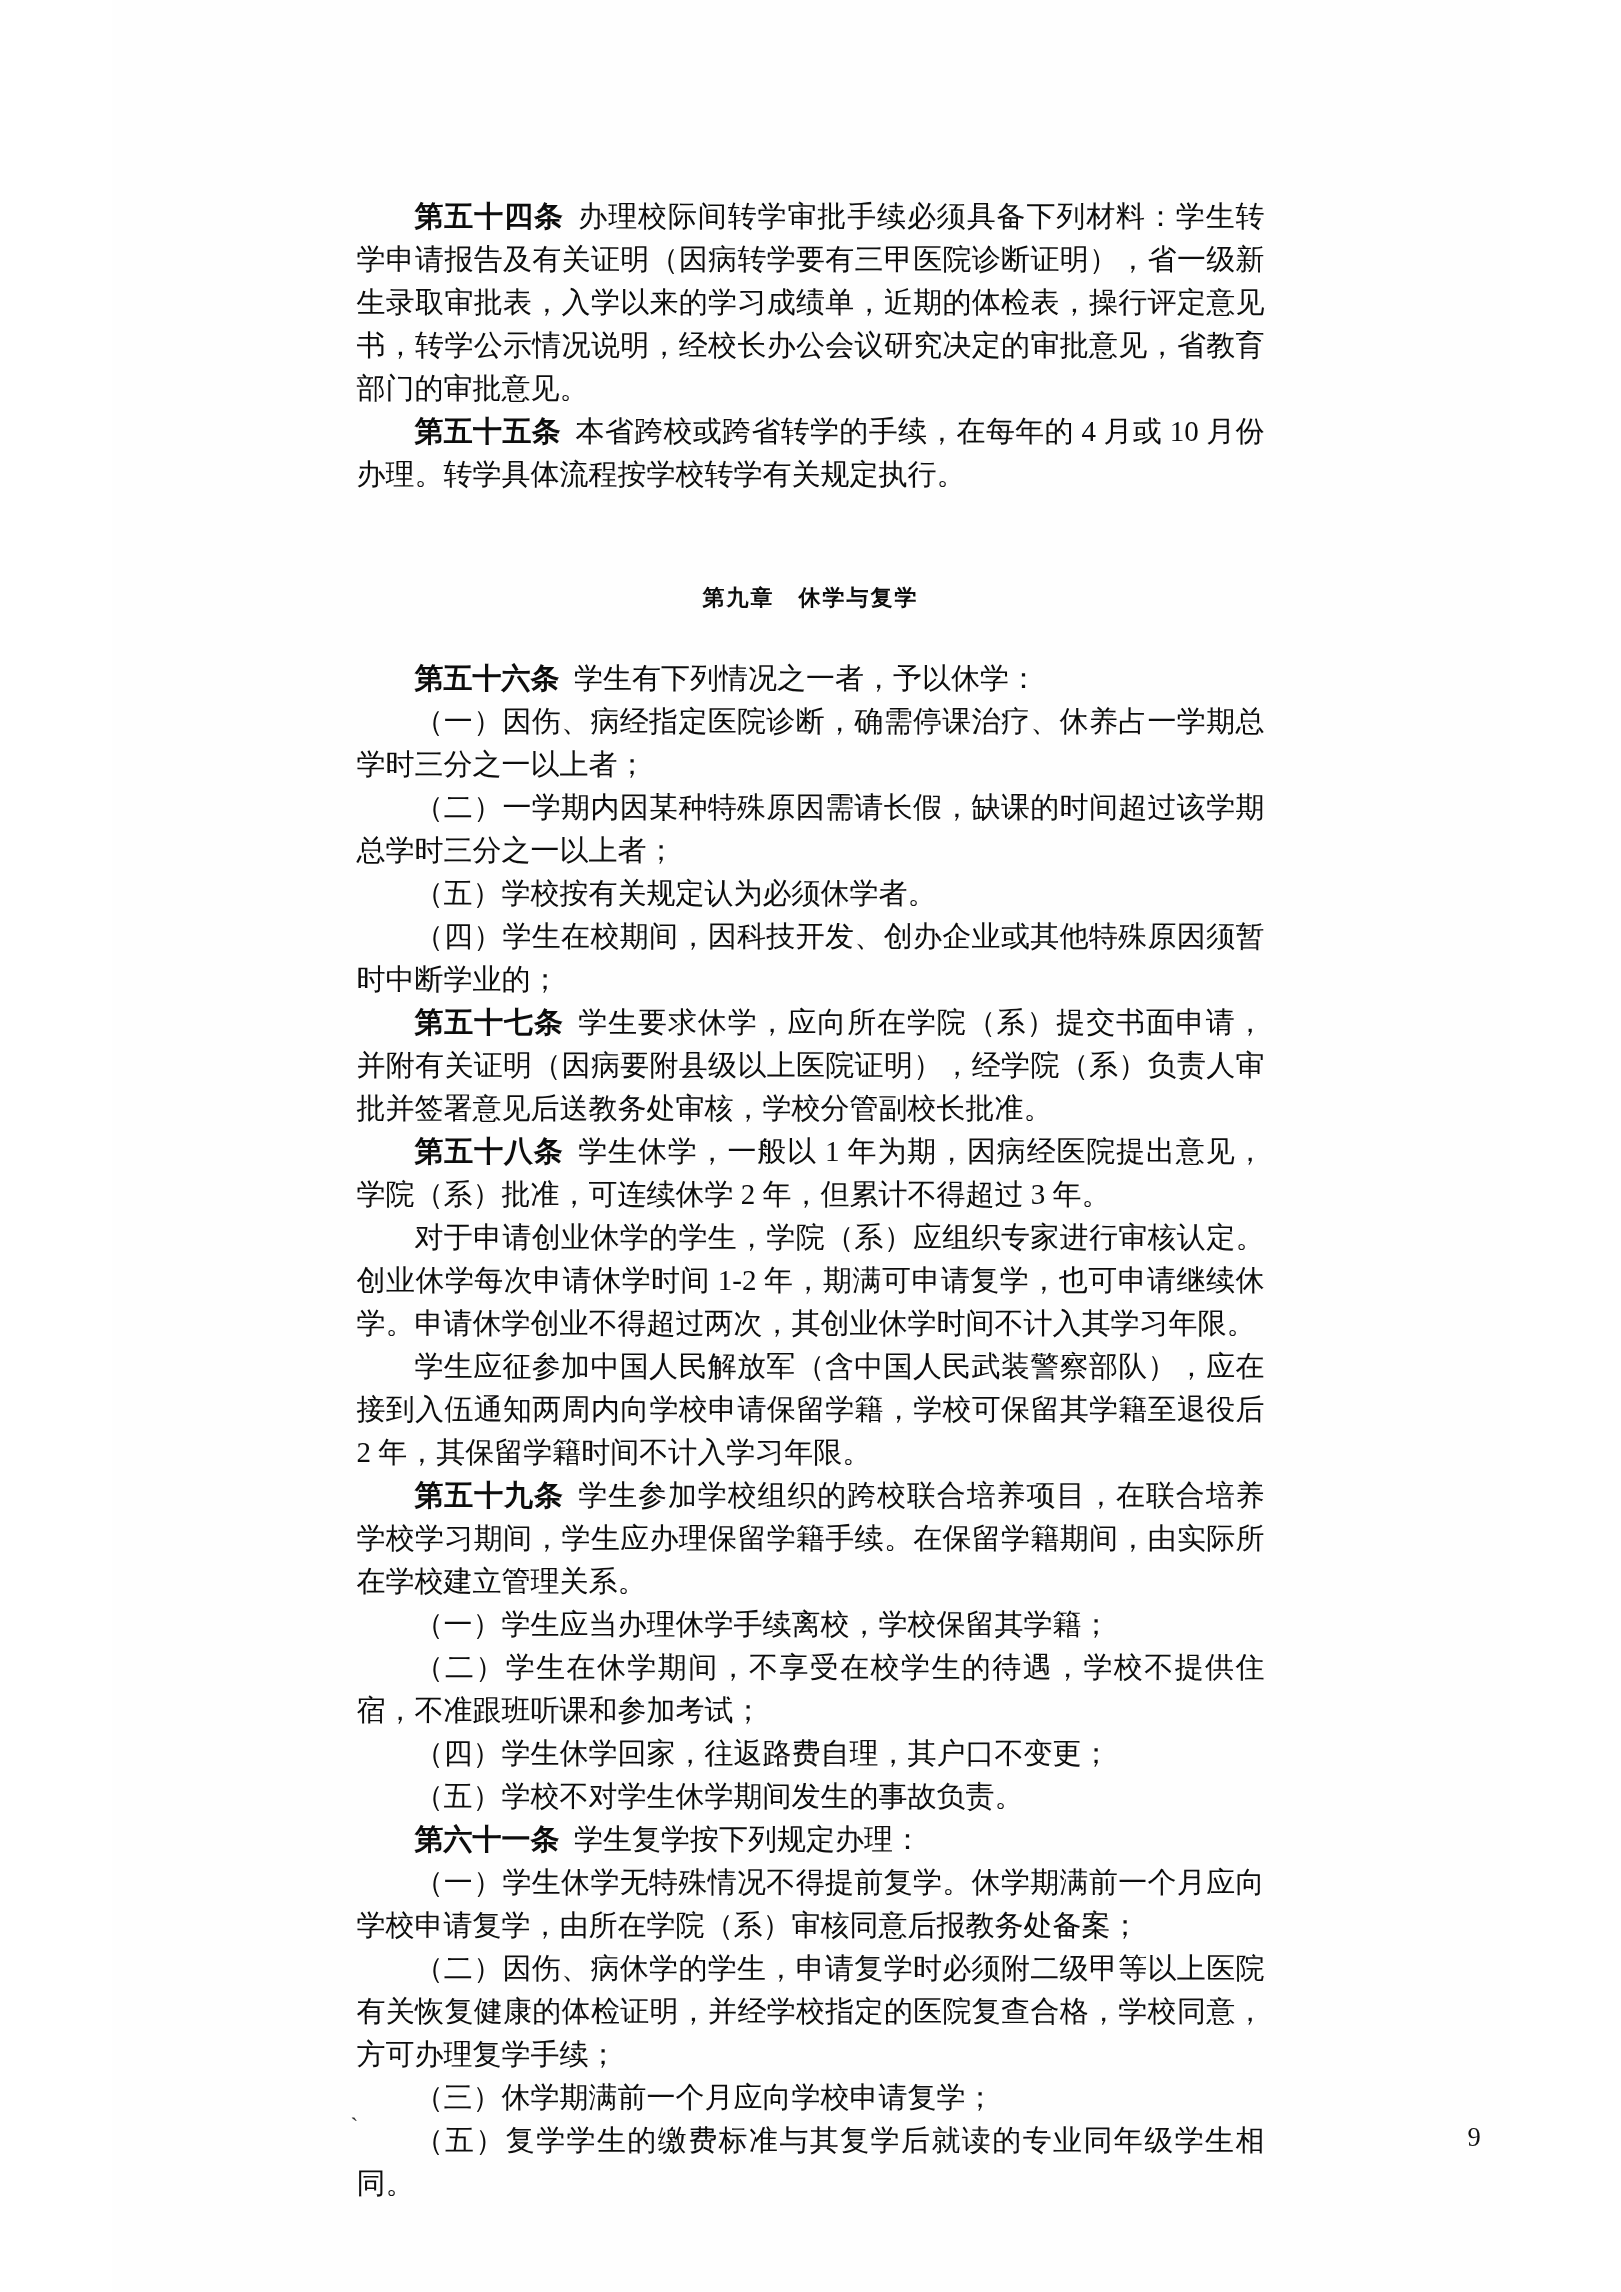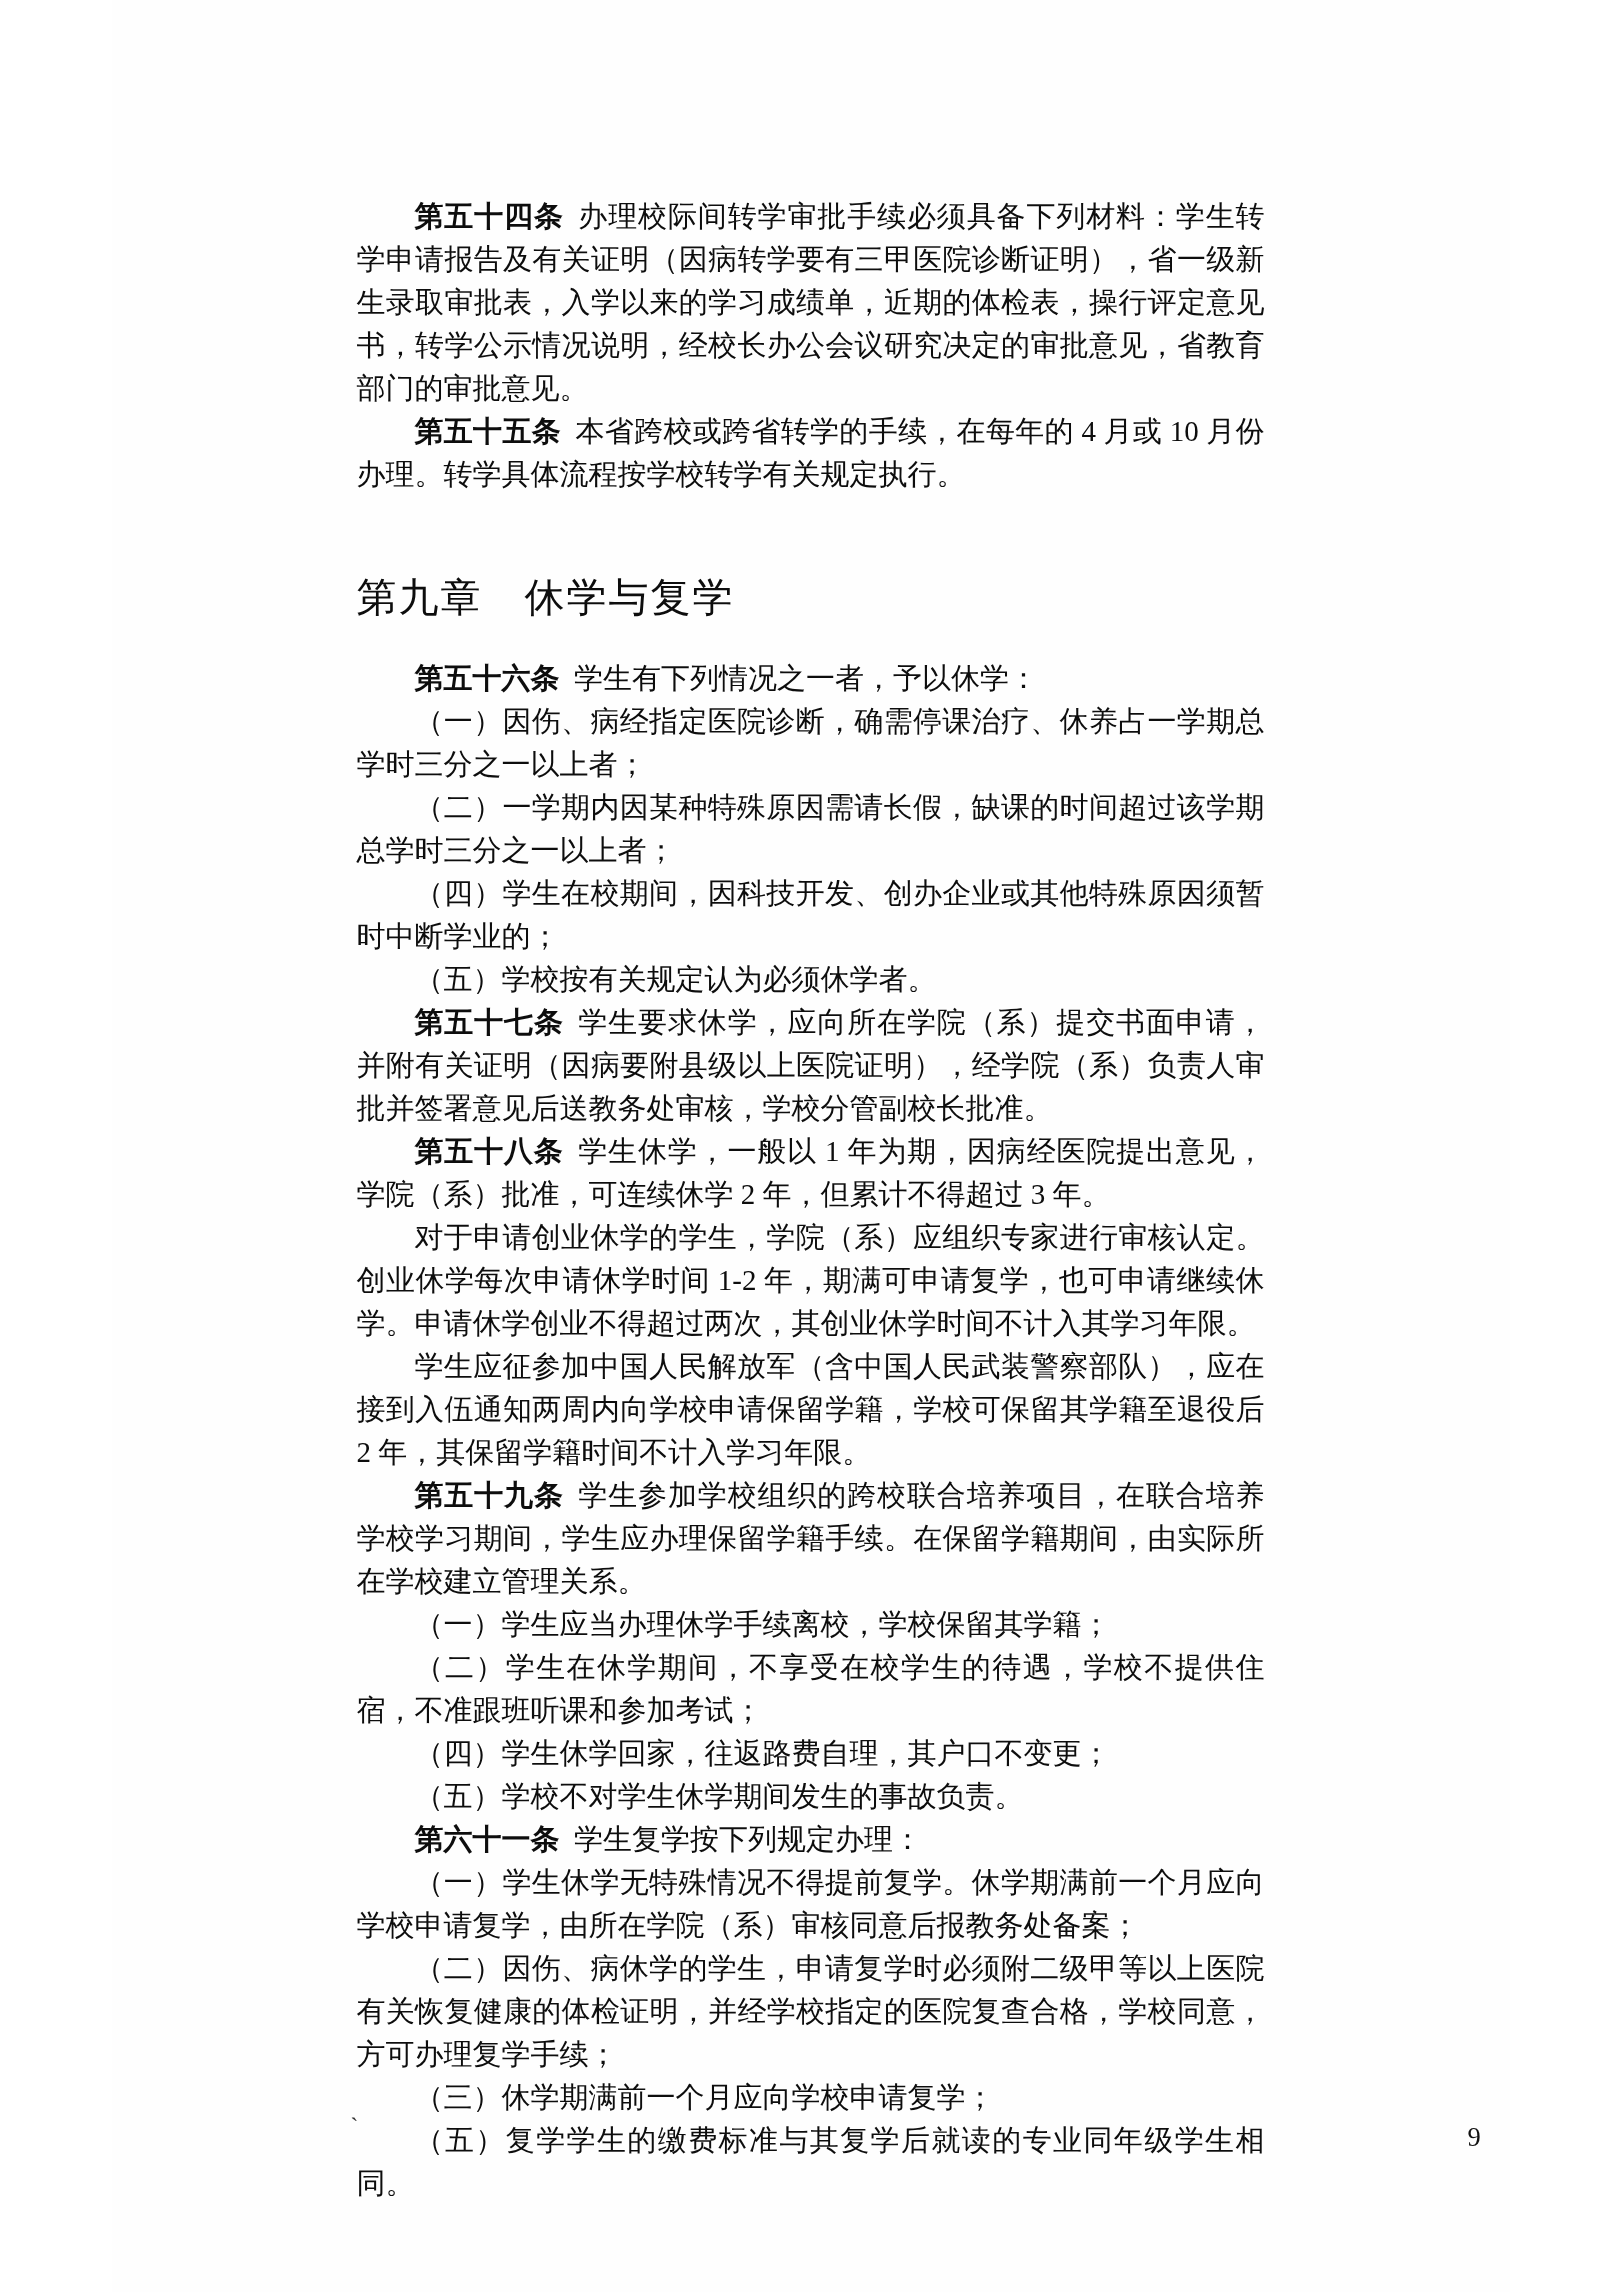--- a/index.html
+++ b/index.html
@@ -27,23 +27,24 @@
     text-justify: inter-ideograph;
     text-indent: 2em;
     word-break: break-all;
   }
   p.para .art {
     font-weight: bold;
     margin-right: 0.5em;
   }
   h1.chapter {
     margin: 74px 0 32px 0;
-    font-size: 40px;
+    font-size: 22px;
     line-height: 55px;
-    font-weight: normal;
+    font-weight: bold;
+    text-align: center;
     text-indent: 0;
     letter-spacing: 2px;
   }
   .pageno {
     position: absolute;
     left: 1356px;
     top: 2122px;
     font-size: 26.5px;
     line-height: 31px;
     color: #111;
@@ -79,25 +80,25 @@
   <p class="para">
     <span>（一）因伤、病经指定医院诊断，确需停课治疗、休养占一学期总学时三分之一以上者；</span>
   </p>
 
   <p class="para">
     <span>（二）一学期内因某种特殊原因需请长假，缺课的时间超过该学期总学时三分之一以上者；</span>
   </p>
 
 
   <p class="para">
-    <span>（四）学生在校期间，因科技开发、创办企业或其他特殊原因须暂时中断学业的；</span>
+    <span>（五）学校按有关规定认为必须休学者。</span>
   </p>
 
   <p class="para">
-    <span>（五）学校按有关规定认为必须休学者。</span>
+    <span>（四）学生在校期间，因科技开发、创办企业或其他特殊原因须暂时中断学业的；</span>
   </p>
 
   <p class="para">
     <b class="art">第五十七条</b><span>学生要求休学，应向所在学院（系）提交书面申请，并附有关证明（因病要附县级以上医院证明），经学院（系）负责人审批并签署意见后送教务处审核，学校分管副校长批准。</span>
   </p>
 
   <p class="para">
     <b class="art">第五十八条</b><span>学生休学，一般以 1 年为期，因病经医院提出意见，学院（系）批准，可连续休学 2 年，但累计不得超过 3 年。</span>
   </p>
 

